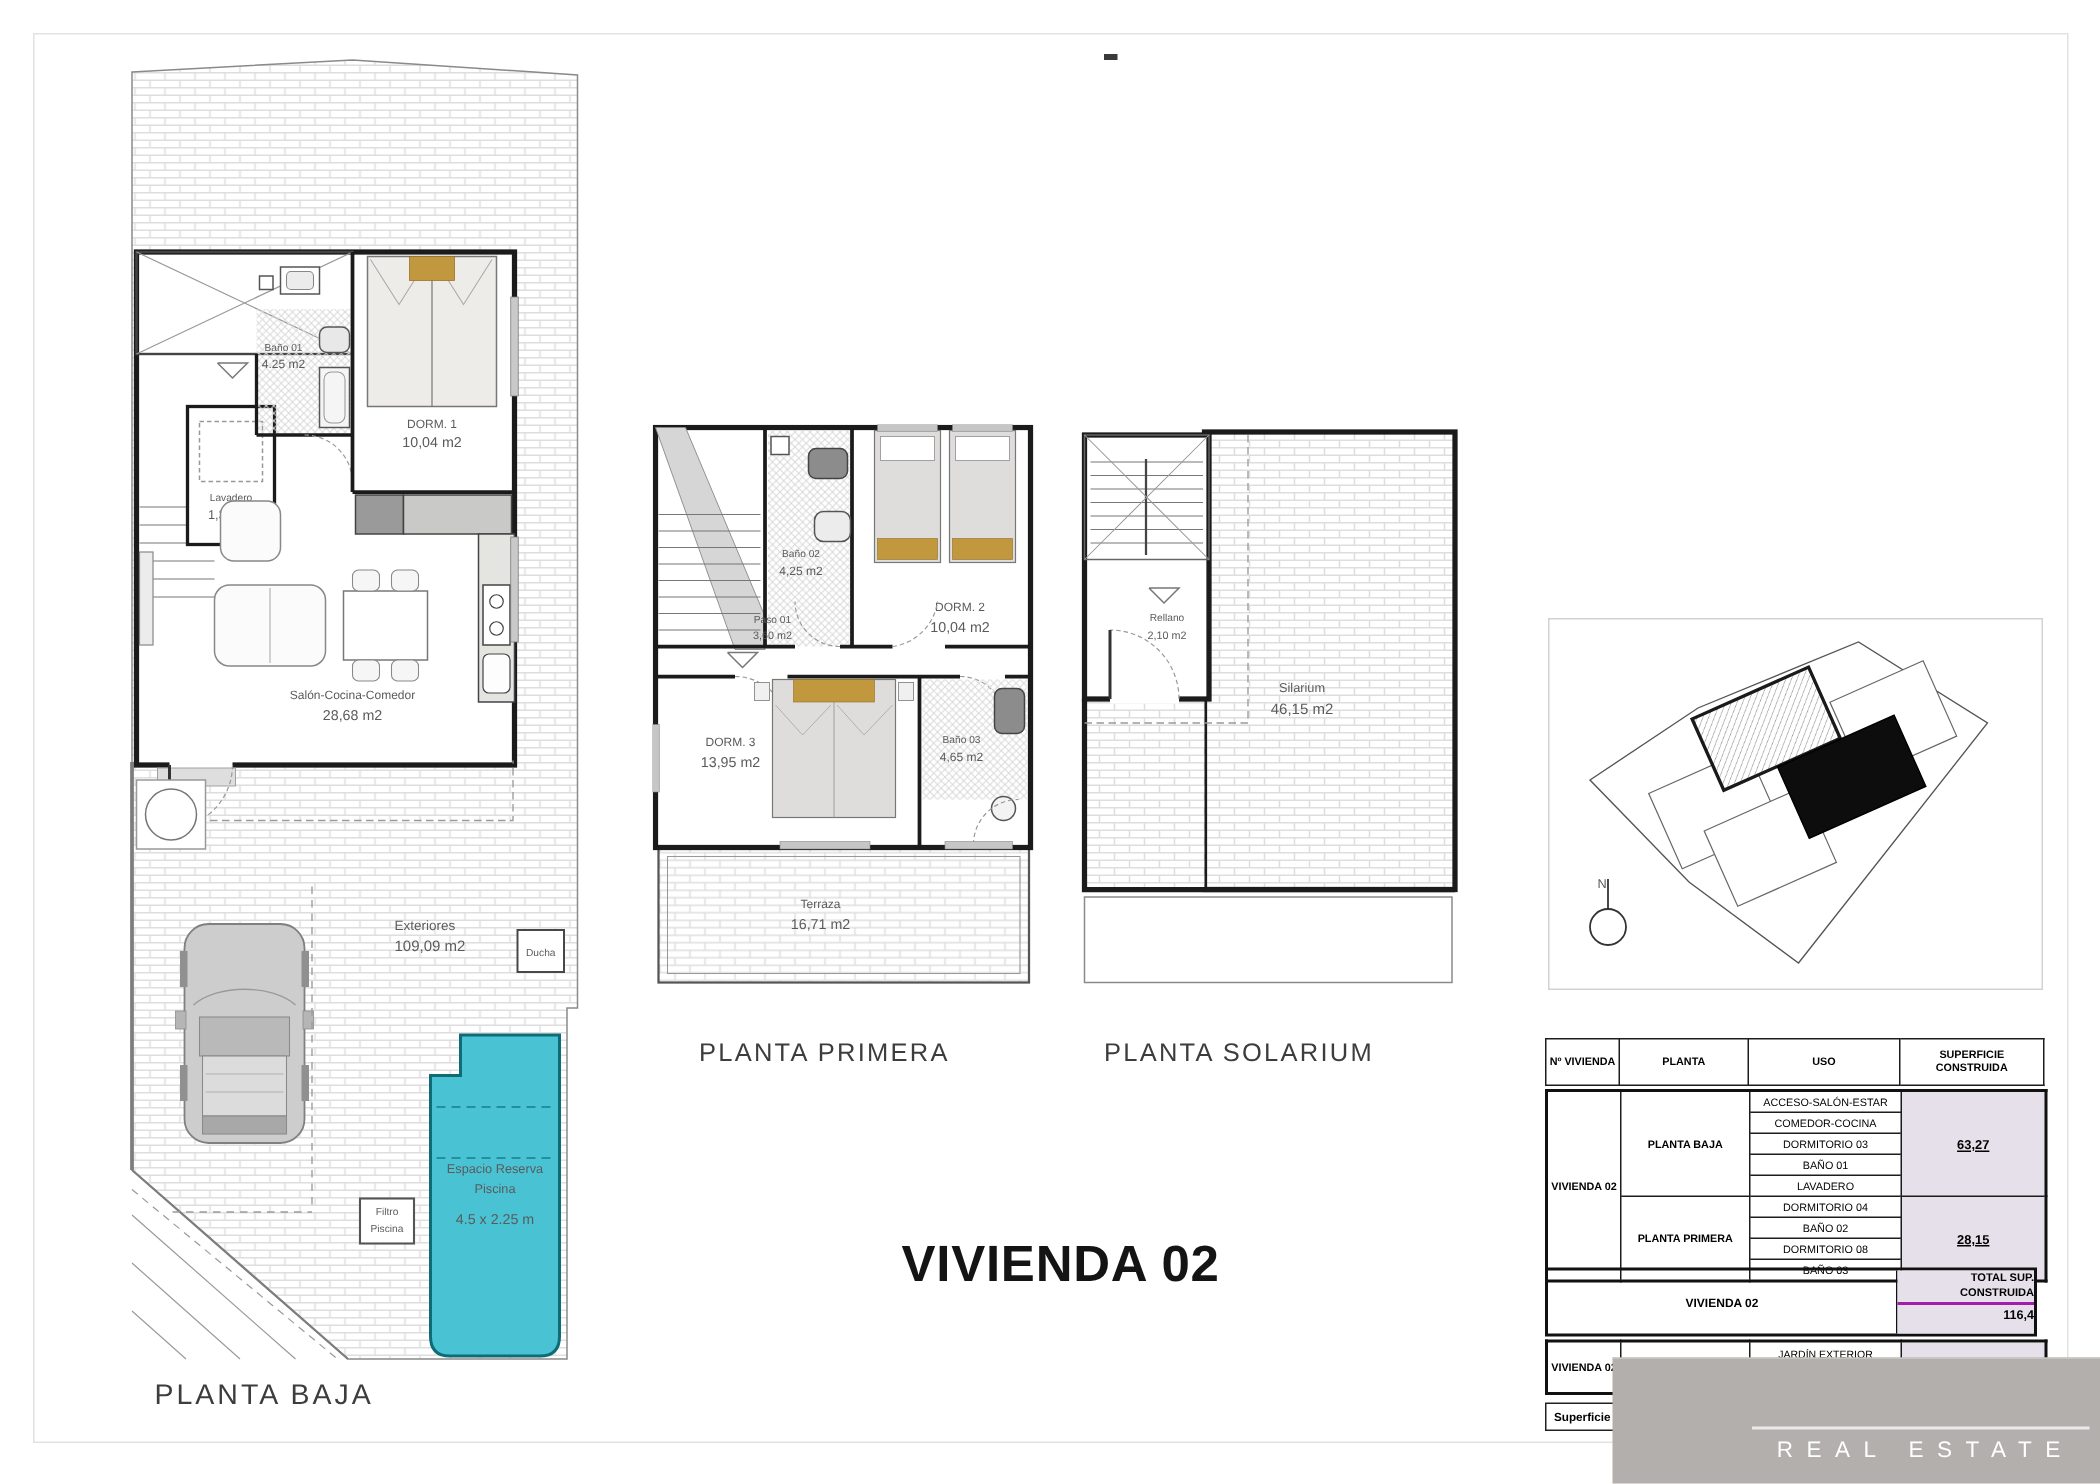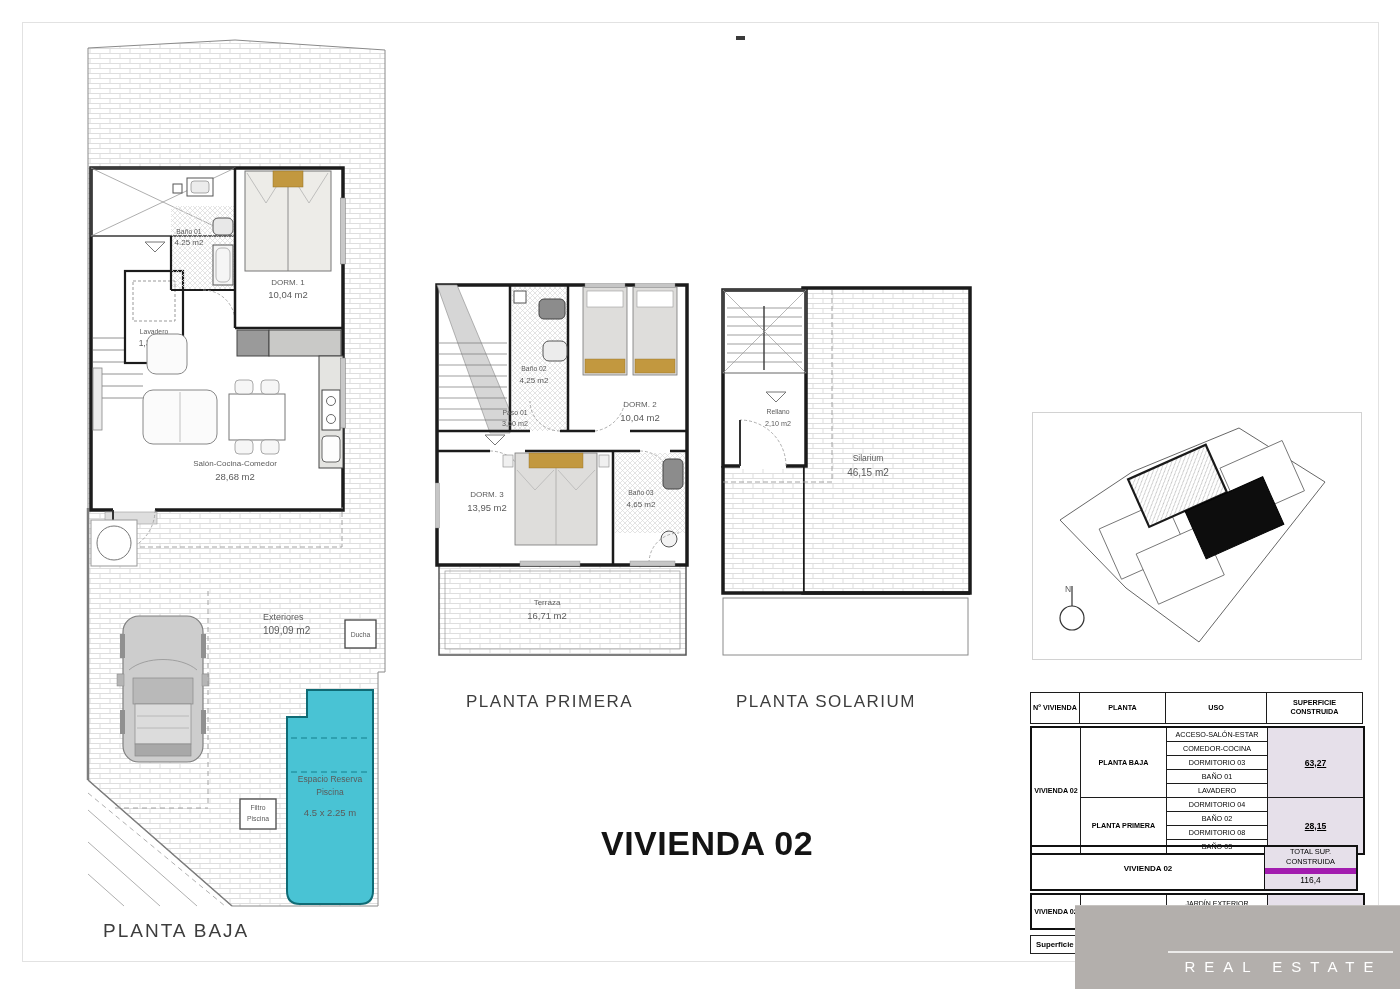--- a/index.html
+++ b/index.html
@@ -23,22 +23,22 @@
   .thead td{font-weight:bold;font-size:7.5px;border:1.6px solid #111;height:30px;line-height:1.2;}
   .tbody{position:absolute;top:34px;left:0;}
   .tbody table{border:2px solid #111;}
   .tbody td{height:13px;margin-top:38px;}
   .bold{font-weight:bold;}
   .lav{background:#e6e0ea;text-decoration:underline;}
   .c1{width:48px;} .c2{width:85px;} .c3{width:100px;} .c4{width:95px;}
   .tot{position:absolute;top:153px;left:0;width:324px;height:42px;border:2.4px solid #111;display:flex;}
   .tot-left{width:232px;border-right:1.6px solid #111;display:flex;align-items:center;justify-content:center;
     font-weight:bold;font-size:8px;}
-  .tot-right{flex:1;background:#e6e0ea;font-weight:normal;font-size:7.4px;text-align:center;line-height:1.35;}
-  .tot-right .val{border-top:6px solid #a21caf;font-size:8.4px;margin-top:1px;padding-top:1px;}
+  .tot-right{flex:1;background:#e6e0ea;font-weight:bold;font-size:7.4px;text-align:right;line-height:1.35;}
+  .tot-right .val{border-top:2px solid #a21caf;font-size:8.4px;margin-top:1px;padding-top:1px;}
   .ext{position:absolute;top:201px;left:0;}
   .ext table{border:2px solid #111;}
   .ext td{height:16px;font-weight:bold;font-size:7.4px;}
   .parc{position:absolute;top:243px;left:0;width:324px;height:17px;border:1.4px solid #222;
     display:flex;align-items:center;}
   .parc .lbl{font-weight:bold;font-size:7.8px;padding-left:5px;flex:1;text-align:left;}
   .parc .val{font-weight:bold;font-size:8.2px;width:95px;text-align:center;}
   
   #logo-band{left:1075px;top:905px;width:325px;height:84px;background:#b3afac;z-index:5;
     border-top:1px solid #c6c3c0;}

